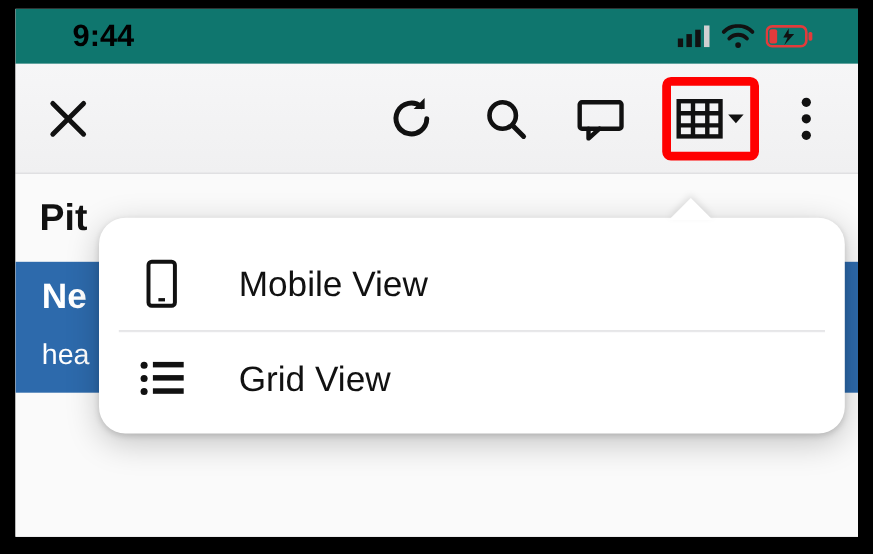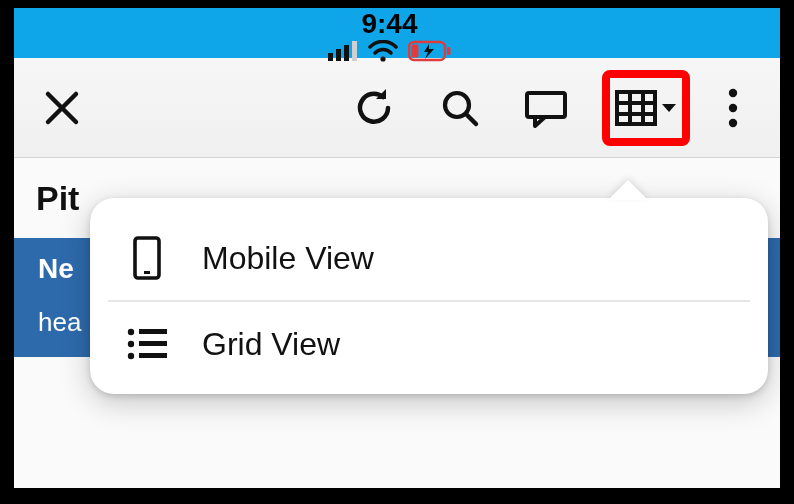--- a/index.html
+++ b/index.html
@@ -12,27 +12,26 @@
     .screen {
       position:absolute;
       left:14px; top:8px; right:14px;
       height:480px;
       background:#f4f4f5;
       overflow:hidden;
     }
     .status-bar {
       height:50px;
       display:flex; align-items:center;
-      padding:0 40px 0 25px;
+      padding:0 40px 0 52px;
       font-size:28px;
       font-weight:600;
       color:#000;
-      background:#0ea5e9;
+      background:#0f766e;
       justify-content:space-between;
-      flex-direction:column;
     }
     .status-right { display:flex; align-items:center; gap:10px;}
     .toolbar {
       height:100px;
       display:flex; align-items:center;
       padding:0 30px 0 18px;
       gap:26px;
       background: linear-gradient(#f6f6f7,#f0f0f1);
       border-bottom:1px solid #d4d4d6;
     }
@@ -66,21 +65,21 @@
     .blue-row {
       background:#2d6aac;
       color:#fff;
       padding:14px 24px 18px 24px;
       font-size:26px;
       line-height:34px;
       display:flex;
       justify-content:space-between;
       align-items:center;
     }
-    .blue-row .line1 { font-weight:600; font-size:28px; }
+    .blue-row .line1 { font-weight:600; font-size:32px; }
     .blue-row .line2 { font-weight:400; font-size:26px;margin-top:19px; }
     .blue-close {
       font-size:42px;
       font-weight:300;
       line-height:32px;
       padding-left:20px;
     }
     
     .popover {
       position:absolute;
@@ -97,21 +96,21 @@
       width:0;height:0;
       border-left:20px solid transparent;
       border-right:20px solid transparent;
       border-bottom:20px solid #fff;
       filter: drop-shadow(0 -3px 3px rgba(0,0,0,0.1));
     }
     .menu-item {
       display:flex; align-items:center;
       height:84px;
       padding:0 44px 0 34px;
-      gap:32px;
+      gap:47px;
       color:#111;
       font-size:32px;
     }
     .menu-item .mi-icon { width:46px; display:flex; justify-content:center; }
     .menu-item .mi-label { flex:1; }
     .menu-item .mi-check { width:40px; color:#2179d6; }
     .rule {
       height:1px; background:#e6e6e8; margin:0 18px;
     }
     svg { display:block; }

